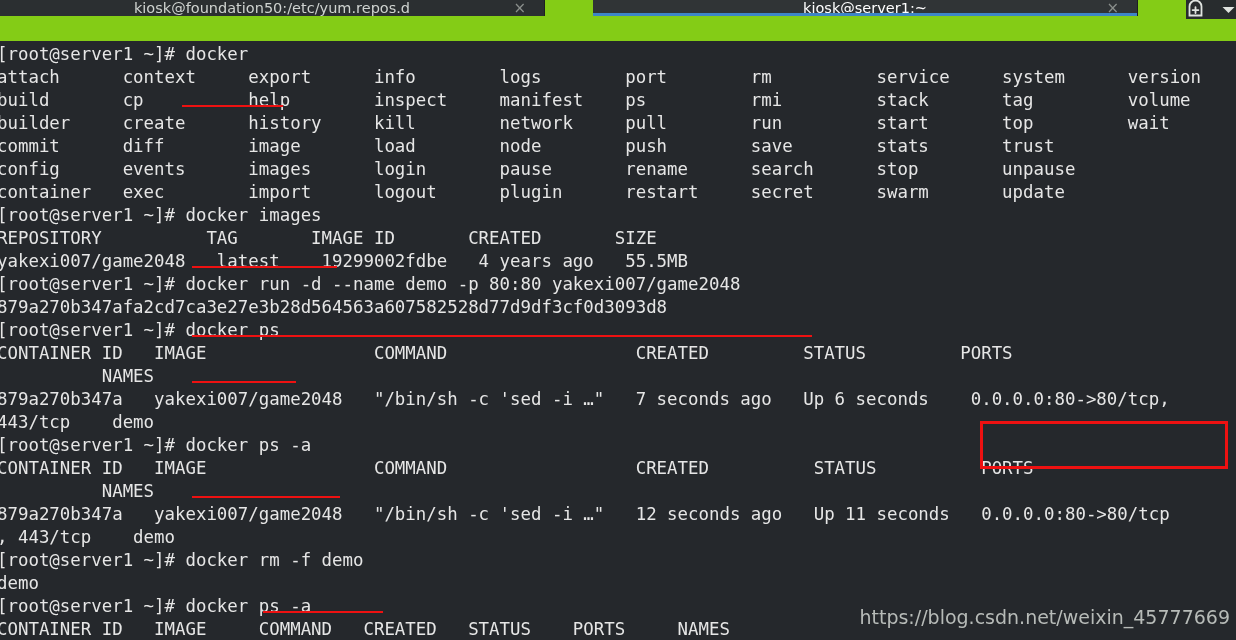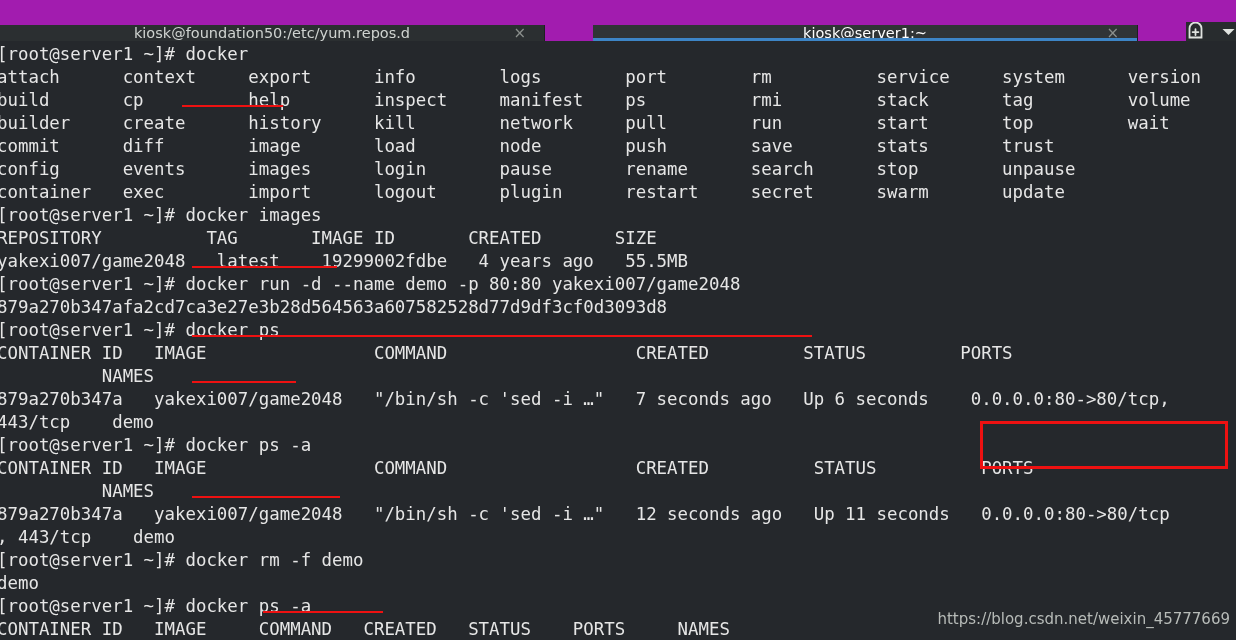--- a/index.html
+++ b/index.html
@@ -13,23 +13,23 @@
     overflow: hidden;
     font-family: "DejaVu Sans Mono", monospace;
   }
 
   
   #tabbar {
     position: absolute;
     left: 0; top: 0;
     width: 1236px;
     height: 41px;
-    background: #a21caf;
+    background: #84cc16;
     display: flex;
-    align-items: flex-end;
+    align-items: flex-start;
     gap: 48px;
   }
   .tab {
     position: relative;
     display: flex;
     align-items: center;
     justify-content: center;
     box-sizing: border-box;
     font-family: "DejaVu Sans", sans-serif;
     font-size: 14.5px;
@@ -116,21 +116,21 @@
     border: 3px solid #ee1111;
     box-sizing: border-box;
     pointer-events: none;
   }
   
   #watermark {
     position: absolute;
     right: 6px;
     bottom: 12px;
     font-family: "DejaVu Sans", sans-serif;
-    font-size: 15px;
+    font-size: 19px;
     color: #b7bbb8;
     white-space: nowrap;
   }
 </style>
 </head>
 <body>
 
 <div id="tabbar">
 
   <div class="tab inactive">

